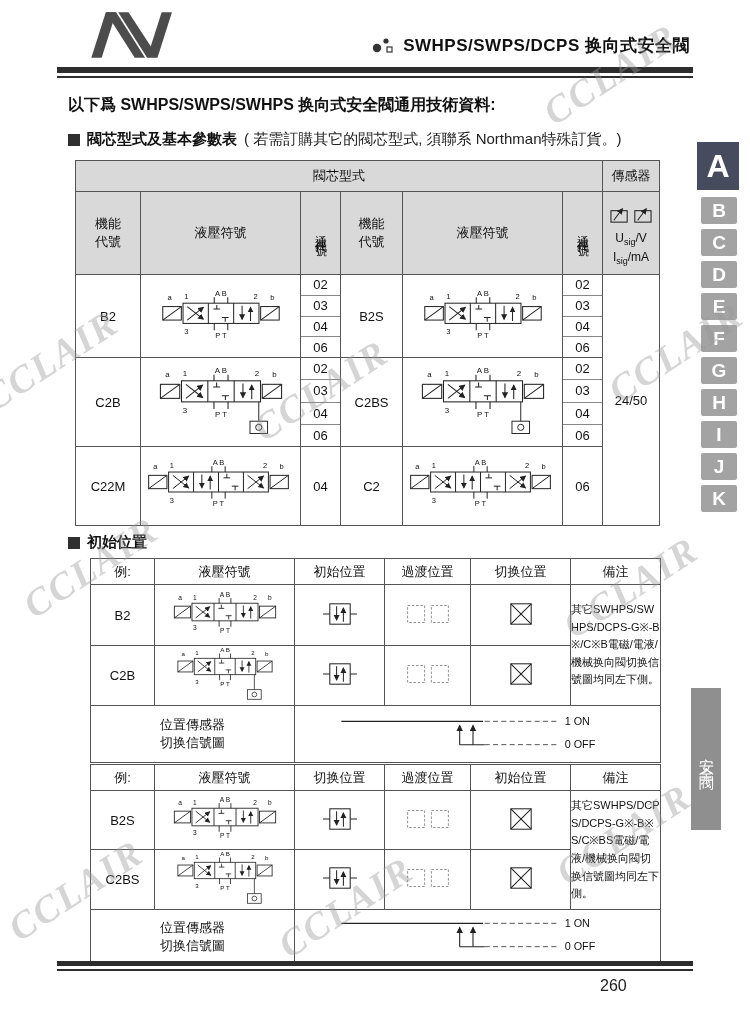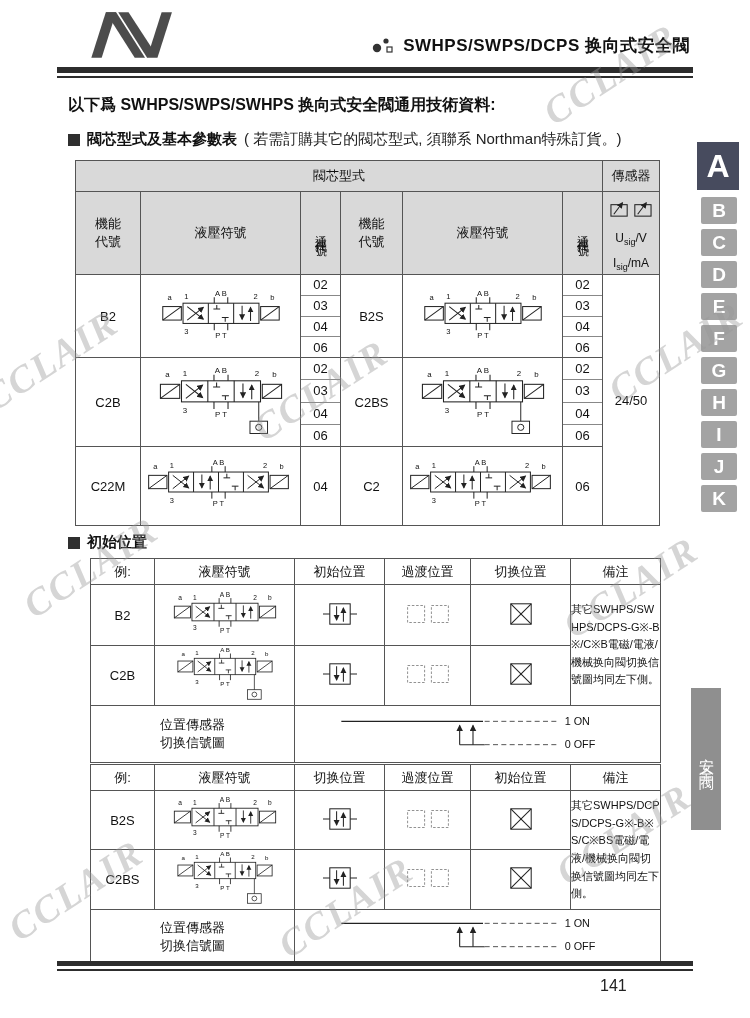--- a/index.html
+++ b/index.html
@@ -44,21 +44,21 @@
   .sizes{display:flex;flex-direction:column}
   .sizes.sza{height:82px}
   .sizes.szb{height:88px}
   .sizes div{flex:1;display:flex;align-items:center;justify-content:center;border-bottom:1px solid #888}
   .sizes div:last-child{border-bottom:none}
   .sym{width:150px;height:54px}
   .sym-tall{width:150px;height:72px}
   .sym-wide{width:158px;height:55px}
   .sensor-h{font-size:12px}
   .sensor-ic{width:44px;height:21px;margin-top:4px}
-  .unit{font-size:12px;margin-top:9px}
+  .unit{font-size:12px;margin-top:3px}
   .unit sub{font-size:9px}
   .sensor-val{font-size:13px}
 
   
   .sig{position:absolute;left:90px;width:570px;font-size:13px;text-align:center}
   .sig td{border:1px solid #555;padding:0;vertical-align:middle}
   .sig tr.h td{height:25px}
   #sig1 tr.r1 td{height:60px}
   #sig1 tr.r2 td{height:58px}
   #sig1 tr.r3 td{height:56px}
@@ -519,21 +519,21 @@
   <div class="tab" id="tab-h">H</div>
   <div class="tab" id="tab-i">I</div>
   <div class="tab" id="tab-j">J</div>
   <div class="tab" id="tab-k">K</div>
   <div class="vtab">
     <span>安全閥</span>
   </div>
 
   <div class="bar" id="bar-b1"></div>
   <div class="bar" id="bar-b2"></div>
-  <div class="pagenum">141</div>
+  <div class="pagenum">260</div>
 
   <div class="wm" style="left:535px;top:52px">CCLAIR</div>
   <div class="wm" style="left:-25px;top:338px">CCLAIR</div>
   <div class="wm" style="left:245px;top:368px">CCLAIR</div>
   <div class="wm" style="left:600px;top:330px">CCLAIR</div>
   <div class="wm" style="left:15px;top:545px">CCLAIR</div>
   <div class="wm" style="left:555px;top:565px">CCLAIR</div>
   <div class="wm" style="left:0px;top:868px">CCLAIR</div>
   <div class="wm" style="left:270px;top:885px">CCLAIR</div>
   <div class="wm" style="left:548px;top:812px">CCLAIR</div>

